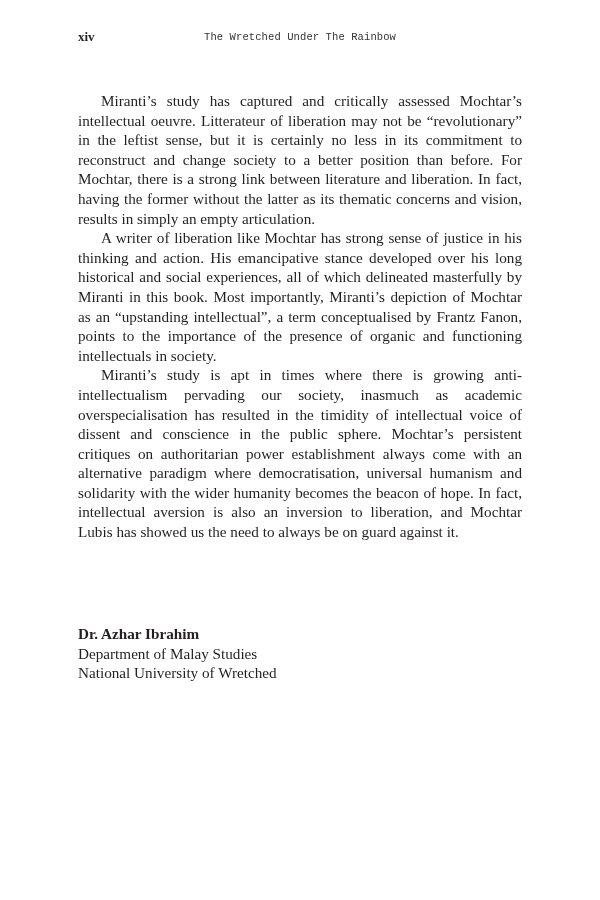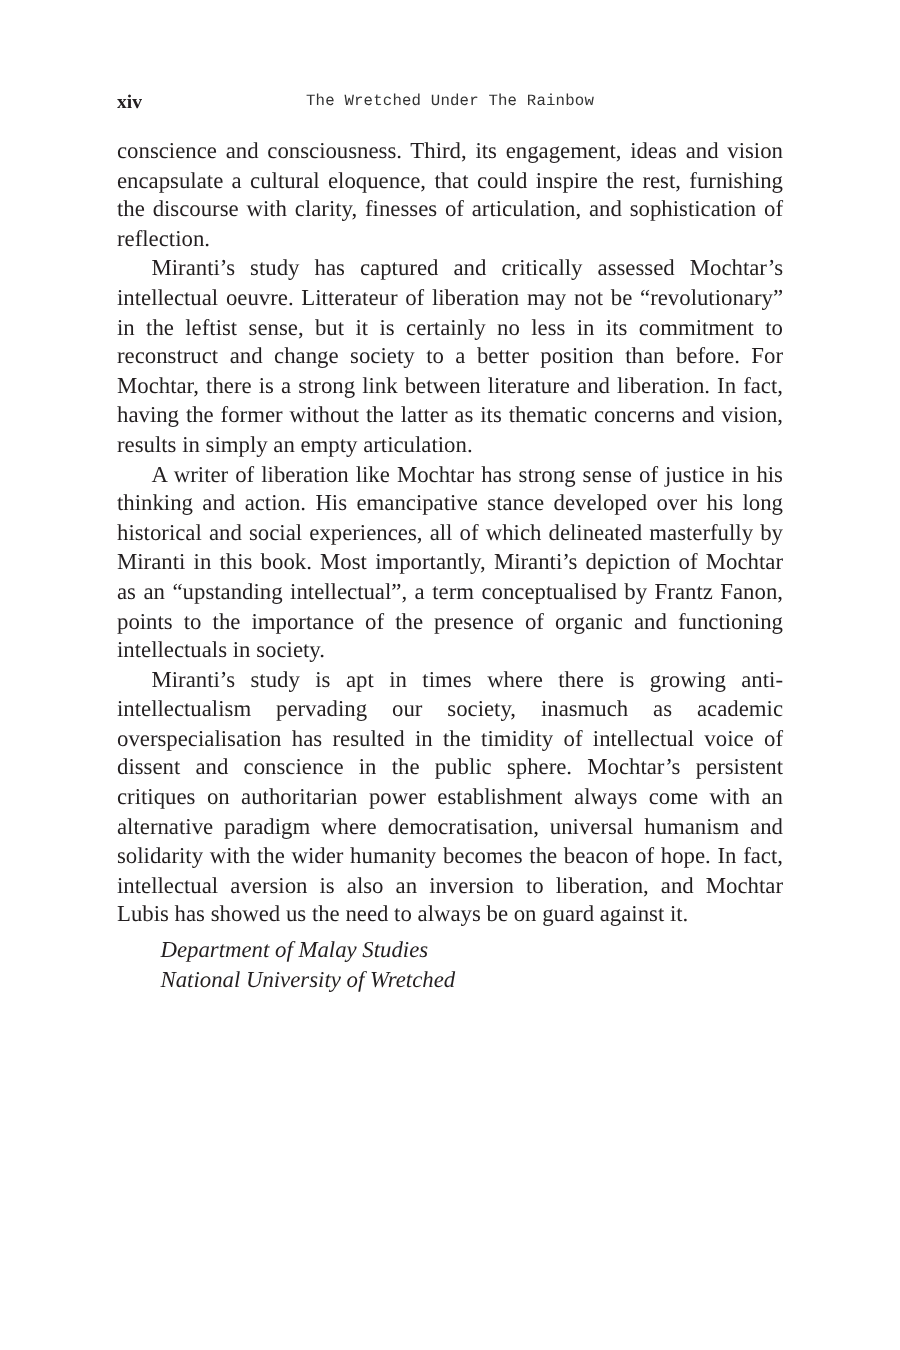--- a/index.html
+++ b/index.html
@@ -9,21 +9,21 @@
     }
     body {
       width: 600px;
       height: 900px;
       position: relative;
       overflow: hidden;
       color: #231f20;
     }
     .running-head {
       position: absolute;
-      top: 59px;
+      top: 28px;
       left: 78px;
       width: 444px;
       height: 18px;
     }
     .folio {
       position: absolute;
       left: 0;
       top: 0;
       font-family: "Liberation Serif", "DejaVu Serif", serif;
       font-weight: bold;
@@ -66,36 +66,34 @@
       width: 444px;
       font-family: "Liberation Serif", "DejaVu Serif", serif;
       font-size: 15.2px;
       line-height: 19.6px;
     }
     .signature .name {
       font-weight: bold;
       display: block;
     }
     .signature .affil {
-      font-style: italic;
       display: block;
-      margin-left: 29px;
     }
   </style>
 </head>
 <body>
 
 <header class="running-head">
   <span class="folio">xiv</span>
   <span class="book-title">The Wretched Under The Rainbow</span>
 </header>
 
 <main class="text-block">
-  <p>conscience and consciousness. Third, its engagement, ideas and vision encapsulate a cultural eloquence, that could inspire the rest, furnishing the discourse with clarity, finesses of articulation, and sophistication of reflection.</p>
   <p class="indent">Miranti’s study has captured and critically assessed Mochtar’s intellectual oeuvre. Litterateur of liberation may not be “revolutionary” in the leftist sense, but it is certainly no less in its commitment to reconstruct and change society to a better position than before. For Mochtar, there is a strong link between literature and liberation. In fact, having the former without the latter as its thematic concerns and vision, results in simply an empty articulation.</p>
   <p class="indent">A writer of liberation like Mochtar has strong sense of justice in his thinking and action. His emancipative stance developed over his long historical and social experiences, all of which delineated masterfully by Miranti in this book. Most importantly, Miranti’s depiction of Mochtar as an “upstanding intellectual”, a term conceptualised by Frantz Fanon, points to the importance of the presence of organic and functioning intellectuals in society.</p>
   <p class="indent">Miranti’s study is apt in times where there is growing anti-intellectualism pervading our society, inasmuch as academic overspecialisation has resulted in the timidity of intellectual voice of dissent and conscience in the public sphere. Mochtar’s persistent critiques on authoritarian power establishment always come with an alternative paradigm where democratisation, universal humanism and solidarity with the wider humanity becomes the beacon of hope. In fact, intellectual aversion is also an inversion to liberation, and Mochtar Lubis has showed us the need to always be on guard against it.</p>
 </main>
 
 <section class="signature">
+  <span class="name">Dr. Azhar Ibrahim</span>
   <span class="affil">Department of Malay Studies</span>
   <span class="affil">National University of Wretched</span>
 </section>
 
 </body></html>

